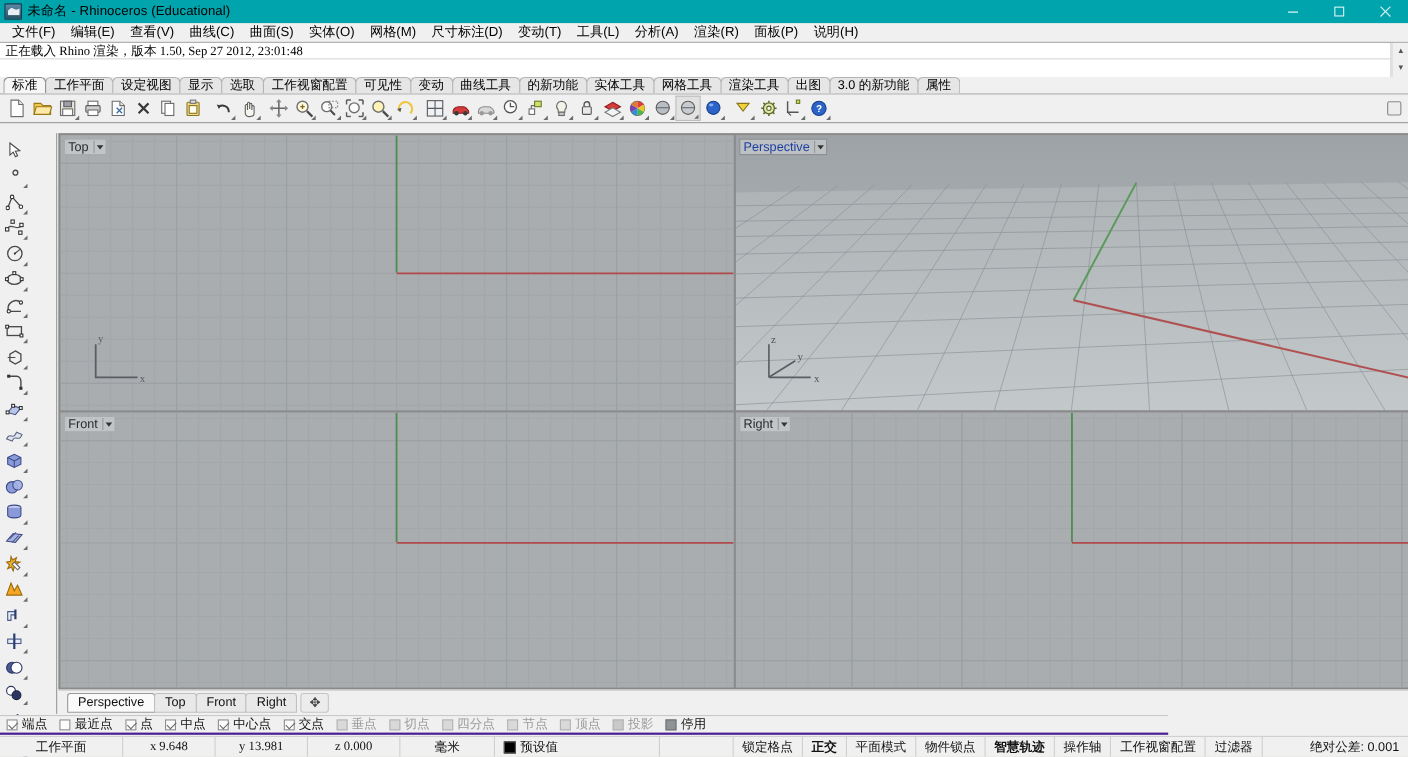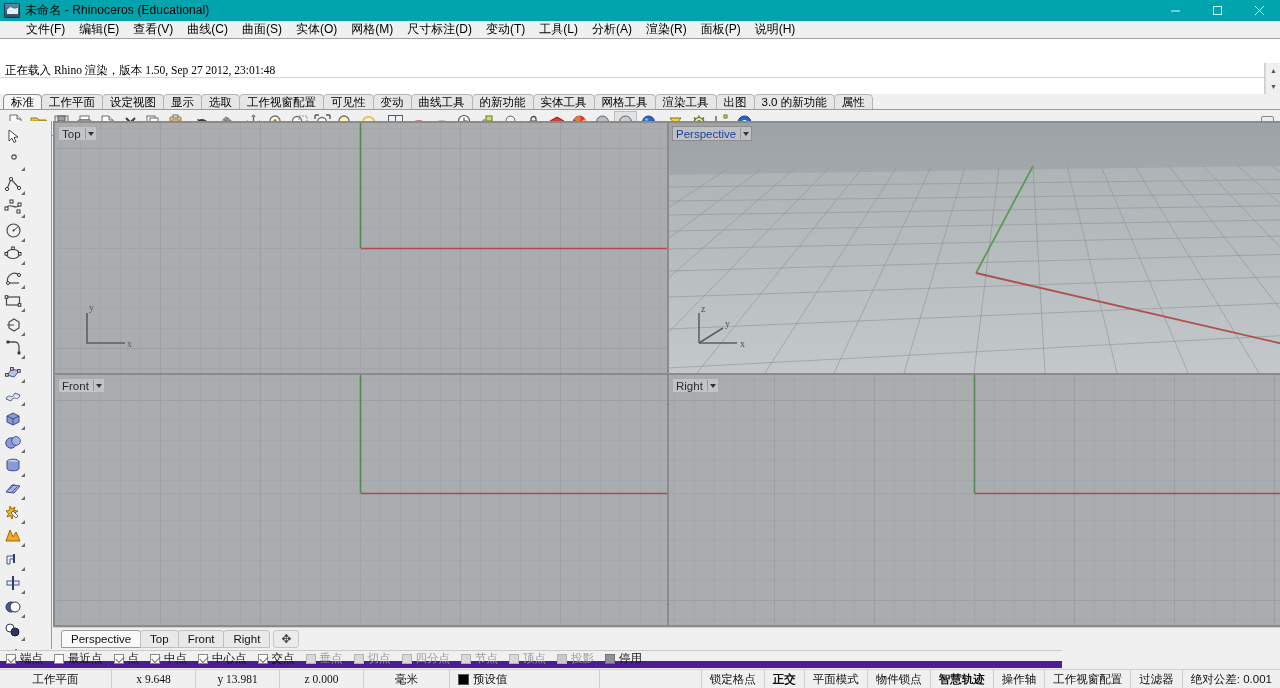--- a/index.html
+++ b/index.html
@@ -29,21 +29,21 @@
   }
   .title-text { font-size: 12px; letter-spacing: .1px; white-space: nowrap; }
   .win-buttons { position: absolute; right: 0; top: 0; height: 21px; display: flex; }
   .win-btn { width: 42px; height: 21px; display: flex; align-items: center; justify-content: center;
              color: #e2f7f8; font-size: 12px; }
   .win-btn svg { display: block; }
 
   
   .menubar {
     height: 17px; background: #f0f0f0; display: flex; align-items: center;
-    padding-left: 4px; border-bottom: 1px solid #f0f0f0; margin-left: 15px;
+    padding-left: 4px; border-bottom: 1px solid #f0f0f0;
   }
   .menu-item { padding: 1px 7px 1px 7px; font-size: 12px; color: #000; white-space: nowrap; line-height: 15px; }
 
   
   .cmdarea { background: #ffffff; border-top: 1px solid #a0a0a0; }
   .cmd-row {
     display: flex; align-items: center; height: 15px;
     border-bottom: 1px solid #d7d7d7; background: #fff;
   }
   .cmd-history { font-family: "Liberation Serif","DejaVu Serif",serif; font-size: 11.5px; padding-left: 5px; color:#000; white-space: nowrap;}
@@ -110,22 +110,22 @@
   .vptabs { position:absolute; left:53px; top:627px; right:0; height:22px;
             background:#f0f0f0; display:flex; align-items:center; padding-left:8px; border-top:1px solid #cfcfcf;}
   .vptab { font-size:11.5px; padding:2px 9px; border:1px solid #c0c0c0; background:#e9e9e9; margin-right:-1px;
            border-radius:3px 3px 0 0; color:#111;}
   .vptab.active { background:#fafafa; border-color:#9a9a9a; }
   .vptab-plus { font-size:12px; padding:1px 7px; border:1px solid #c6c6c6; background:#ececec; margin-left:4px; color:#444; border-radius:3px;}
 
   
   .osnapbar {
     position:absolute; left:0; top:650px; width:1062px; height:18px;
-    background:#f0f0f0; display:flex; align-items:flex-start; padding-left:6px;
-    border-top:1px solid #c9c9c9; border-bottom:7px solid #4c1d95;
+    background:#f0f0f0; display:flex; align-items:flex-end; padding-left:6px;
+    border-top:1px solid #c9c9c9; border-bottom:2px solid #4c1d95;
   }
   .osnap { display:flex; align-items:center; margin-right:11px; font-size:11.5px; color:#111; white-space:nowrap;}
   .osnap .box { width:10px;height:10px;border:1px solid #8c8c8c; background:#fcfcfc; margin-right:4px; position:relative;}
   .osnap.on .box::after{ content:""; position:absolute; left:1px; top:1px; width:7px; height:4px;
       border-left:1.6px solid #6a6a6a; border-bottom:1.6px solid #6a6a6a; transform: rotate(-45deg);}
   .osnap.dim { color:#9a9a9a; }
   .osnap.dim .box { background:#d9d9d9; border-color:#b3b3b3;}
   .osnap.filled .box{ background:#8f9396; border:1px solid #6f7376;}
 
   
@@ -179,21 +179,21 @@
     <div class="menu-item">尺寸标注(D)</div>
     <div class="menu-item">变动(T)</div>
     <div class="menu-item">工具(L)</div>
     <div class="menu-item">分析(A)</div>
     <div class="menu-item">渲染(R)</div>
     <div class="menu-item">面板(P)</div>
     <div class="menu-item">说明(H)</div>
   </div>
 
   <div class="cmdarea">
-    <div style="display:flex;margin-top:24px;">
+    <div style="display:flex;">
       <div style="flex:1;">
         <div class="cmd-row">
           <span class="cmd-history">正在载入 Rhino 渲染，版本 1.50, Sep 27 2012, 23:01:48</span>
         </div>
       </div>
       <div style="width:16px; background:#f0f0f0; border-left:1px solid #cfcfcf; display:flex; flex-direction:column;">
         <div class="cmd-scroll" style="height:16px;">
             <span class="spin">▲</span>
           </div>
         <div class="cmd-scroll" style="height:15px;">
@@ -872,16 +872,16 @@
     </div>
     <div class="flexspace"></div>
     <div class="scell">锁定格点</div>
     <div class="scell bold">正交</div>
     <div class="scell">平面模式</div>
     <div class="scell">物件锁点</div>
     <div class="scell bold">智慧轨迹</div>
     <div class="scell">操作轴</div>
     <div class="scell">工作视窗配置</div>
     <div class="scell">过滤器</div>
-    <div class="scell" style="border-right:none; ">绝对公差: 0.001</div>
+    <div class="scell" style="border-right:none; margin-left:35px;">绝对公差: 0.001</div>
   </div>
 
 </div>
 
 </body></html>

